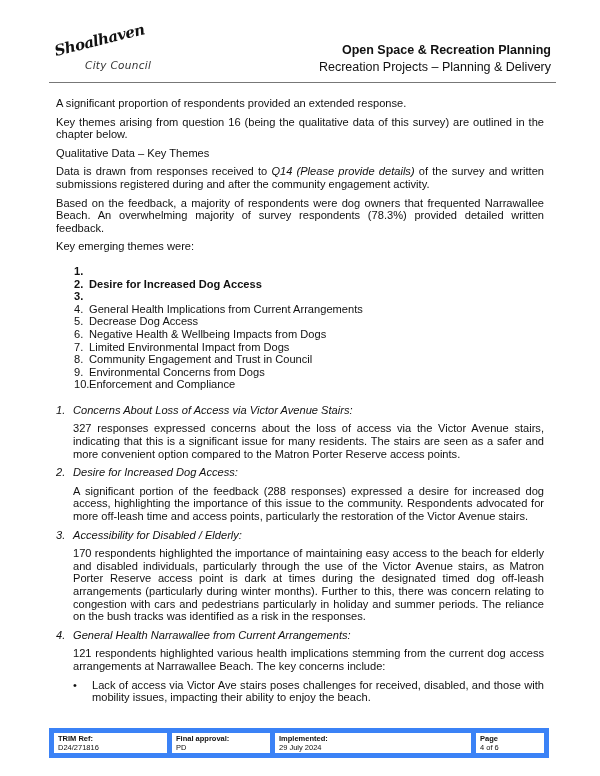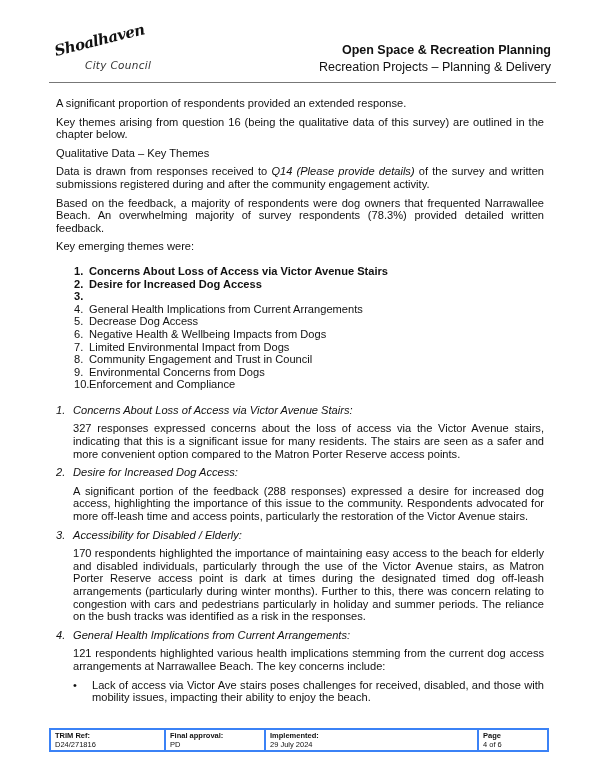--- a/index.html
+++ b/index.html
@@ -20,21 +20,21 @@
   ol.themes li .num { position:absolute; left:18px; }
   ol.themes li .txt { position:absolute; left:33px; }
   ol.themes li.b { font-weight:bold; }
   .sec { margin-bottom:6px; }
   .sec .h { position:relative; padding-left:17px; font-style:italic; margin-bottom:6px; }
   .sec .h .n { position:absolute; left:0; }
   .sec .body { padding-left:17px; text-align:justify; margin-bottom:6px; }
   .bullet { position:relative; padding-left:36px; text-align:justify; }
   .bullet .dot { position:absolute; left:17px; }
   table.footer { position:absolute; left:49px; top:728px; width:500px; border-collapse:collapse; font-size:7.5px; line-height:9px; }
-  table.footer td { border:2px solid #3b82f6; padding:1px 4px; vertical-align:top; }
+  table.footer td { border:5px solid #3b82f6; padding:1px 4px; vertical-align:top; }
   table.footer .lbl { font-weight:bold; }
 </style>
 </head>
 <body>
 
 <div class="page">
   <div class="logo">
     <span class="script">Shoalhaven</span>
     <span class="sub">City Council</span>
   </div>
@@ -46,21 +46,20 @@
     <p>A significant proportion of respondents provided an extended response.</p>
     <p>Key themes arising from question 16 (being the qualitative data of this survey) are outlined in the chapter below.</p>
     <p class="u">Qualitative Data – Key Themes</p>
     <p><span>Data is drawn from responses received to </span><span class="i">Q14 (Please provide details)</span><span> of the survey </span><span class="u">and</span><span> written submissions registered during and after the community engagement activity.</span></p>
     <p>Based on the feedback, a majority of respondents were dog owners that frequented Narrawallee Beach. An overwhelming majority of survey respondents (78.3%) provided detailed written feedback.</p>
     <p style="margin-bottom:12px">Key emerging themes were:</p>
 
     <ol class="themes">
       <li class="b">
           <span class="num">1.</span>
-          <span class="txt">Concerns About Loss of Access via Victor Avenue Stairs</span>
         </li>
       <li class="b">
           <span class="num">2.</span>
           <span class="txt">Desire for Increased Dog Access</span>
         </li>
       <li class="b">
           <span class="num">3.</span>
         </li>
       <li>
           <span class="num">4.</span>
@@ -98,21 +97,21 @@
     </div>
     <div class="sec">
       <div class="h"><span class="n">2.</span><span>Desire for Increased Dog Access:</span></div>
       <div class="body">A significant portion of the feedback (288 responses) expressed a desire for increased dog access, highlighting the importance of this issue to the community. Respondents advocated for more off-leash time and access points, particularly the restoration of the Victor Avenue stairs.</div>
     </div>
     <div class="sec">
       <div class="h"><span class="n">3.</span><span>Accessibility for Disabled / Elderly:</span></div>
       <div class="body">170 respondents highlighted the importance of maintaining easy access to the beach for elderly and disabled individuals, particularly through the use of the Victor Avenue stairs, as Matron Porter Reserve access point is dark at times during the designated timed dog off-leash arrangements (particularly during winter months). Further to this, there was concern relating to congestion with cars and pedestrians particularly in holiday and summer periods. The reliance on the bush tracks was identified as a risk in the responses.</div>
     </div>
     <div class="sec">
-      <div class="h"><span class="n">4.</span><span>General Health Implications from Current Arrangements:</span></div>
+      <div class="h"><span class="n">4.</span><span>General Health Narrawallee from Current Arrangements:</span></div>
       <div class="body">121 respondents highlighted various health implications stemming from the current dog access arrangements at Narrawallee Beach. The key concerns include:</div>
       <div class="bullet"><span class="dot">•</span><span>Lack of access via Victor Ave stairs poses challenges for received, disabled, and those with mobility issues, impacting their ability to enjoy the beach.</span></div>
     </div>
   </div>
 
   <table class="footer">
     <tbody>
         <tr>
       <td style="width:105px">
             <div class="lbl">TRIM Ref:</div>

